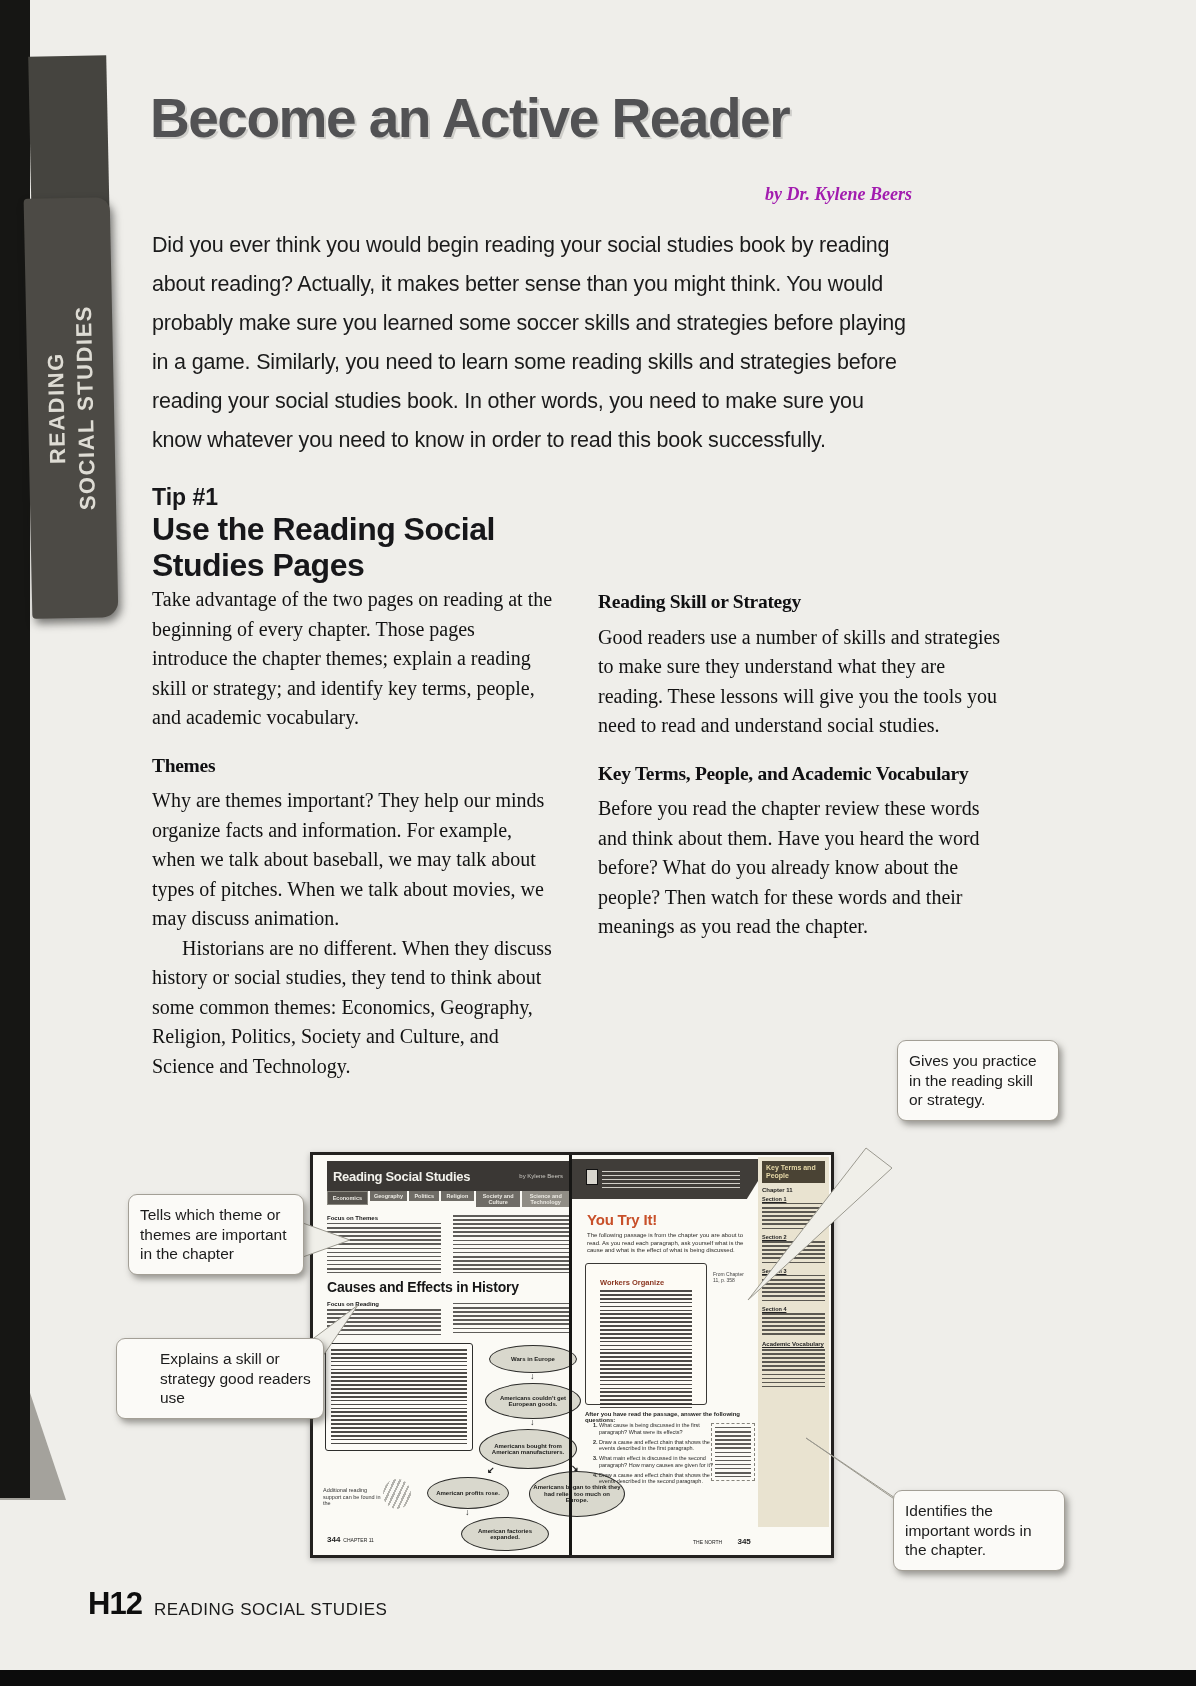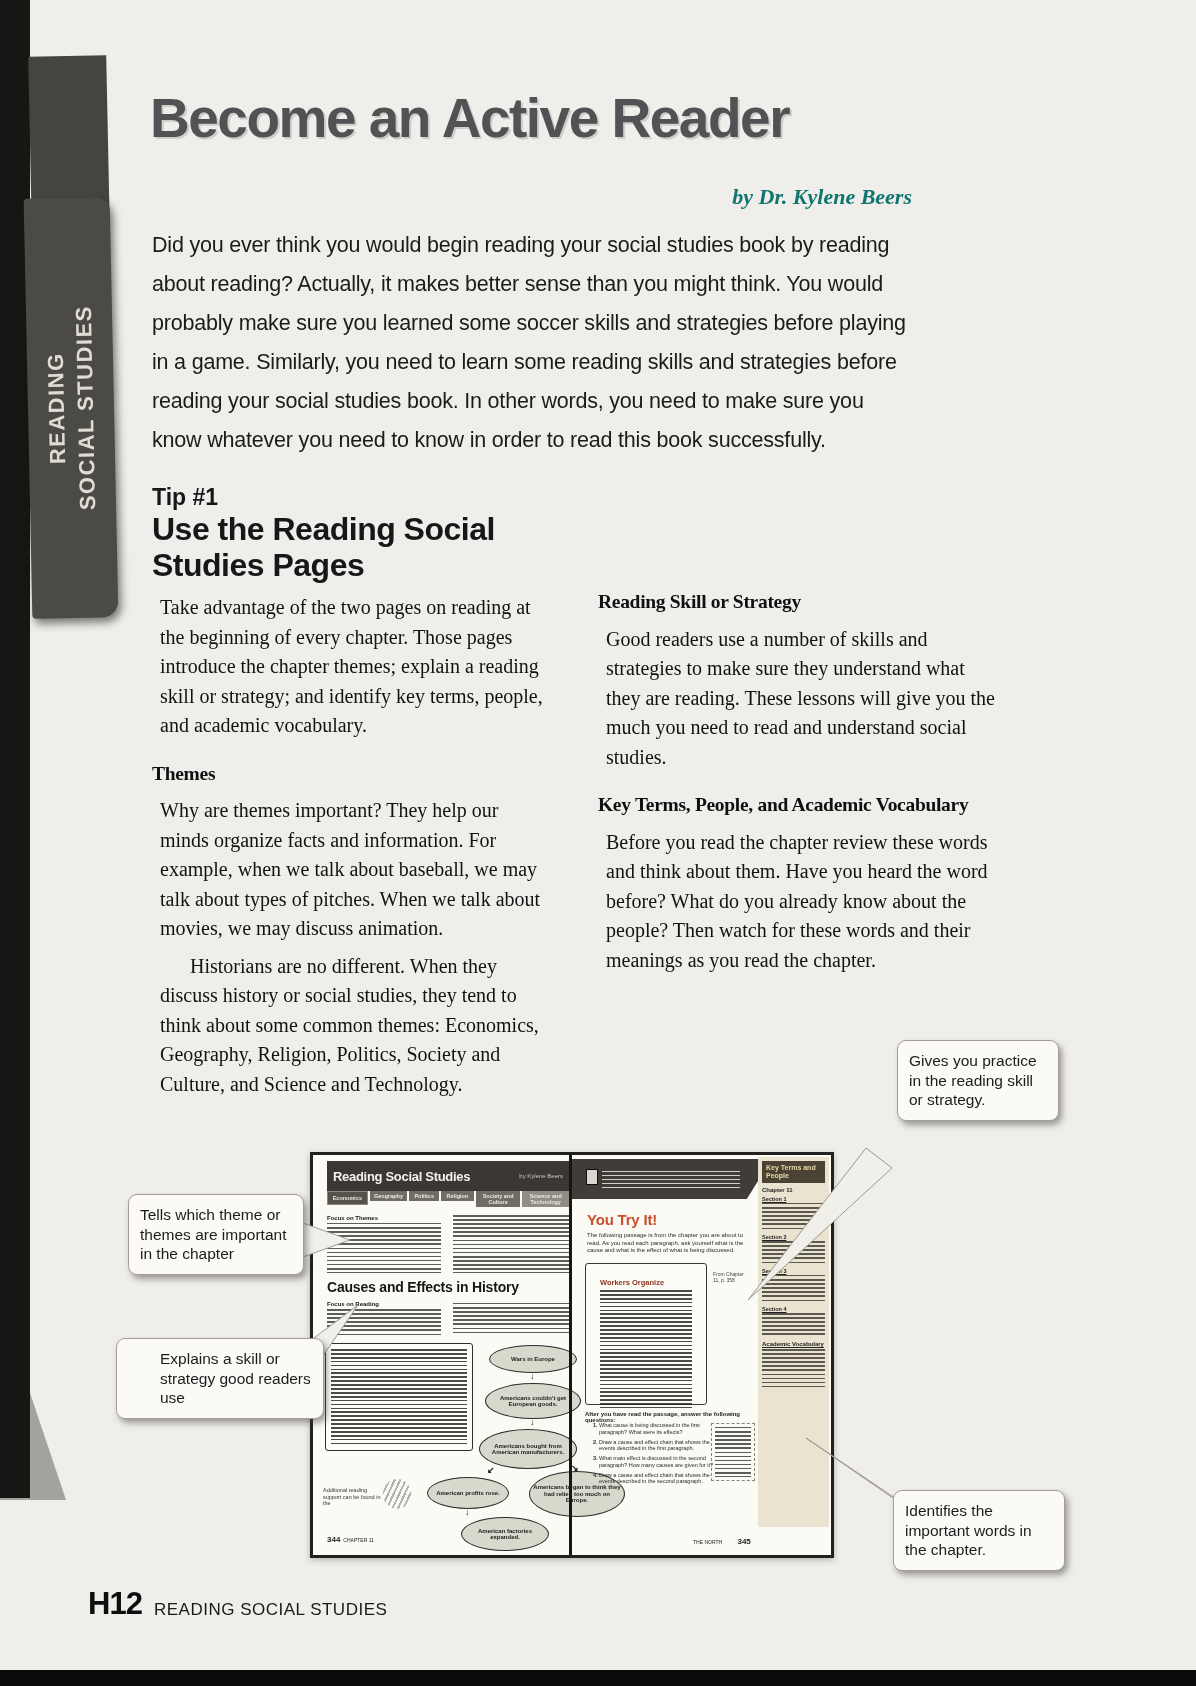--- a/index.html
+++ b/index.html
@@ -18,36 +18,36 @@
   .spine-rot{position:absolute;left:50%;top:50%;width:420px;height:86px;
              transform:translate(-50%,-50%) rotate(-90deg);
              display:flex;flex-direction:column;align-items:center;justify-content:center;gap:3px;}
   .spine-rot div{font-weight:bold;font-size:22px;letter-spacing:1.5px;color:#dedcd4;}
 
   
   .title{left:150px;top:86px;font-size:55px;font-weight:bold;letter-spacing:-1.5px;
          color:#525254;text-shadow:2px 2px 0 rgba(130,130,126,.3);}
   .byline{left:600px;top:184px;width:312px;text-align:right;
           font-family:"Liberation Serif",serif;font-style:italic;font-weight:bold;
-          font-size:22px;color:#0f766e;}
+          font-size:18px;color:#a21caf;}
   .intro{left:152px;top:226px;width:766px;font-size:21.5px;line-height:39px;
          letter-spacing:-.2px;color:#1b1b1b;}
 
   .tip-kicker{left:152px;top:484px;font-size:23px;font-weight:bold;color:#17171a;}
   .tip-heading{left:152px;top:511px;width:380px;font-size:32px;line-height:36px;
                font-weight:bold;letter-spacing:-.5px;color:#17171a;}
 
   
   .cols{left:152px;top:585px;width:856px;display:flex;gap:44px;}
   .col{font-family:"Liberation Serif",serif;font-size:20px;line-height:29.5px;color:#121212;}
   .col-l{width:402px;}.col-r{width:410px;}
   .col h3{font-family:Liberation Serif, serif;font-size:19.5px;letter-spacing:-.3px;
           margin:18px 0 6px;color:#101012;}
   .col h3.first{margin-top:2px;}
-  .col p{margin:8px;}
+  .col p{margin:0;}
   .indent{text-indent:30px;}
 
   
   .callout{position:absolute;background:#fbfaf7;border:1px solid #a39f96;border-radius:9px;
            box-shadow:3px 4px 6px rgba(70,68,62,.5);padding:10px 11px;
            font-size:15.5px;line-height:19.5px;color:#1c1c1c;}
   #co-themes{left:128px;top:1194px;width:152px;}
   #co-skill{left:116px;top:1338px;width:152px;padding-left:43px;}
   #co-practice{left:897px;top:1040px;width:138px;}
   #co-words{left:893px;top:1490px;width:148px;}
@@ -136,21 +136,21 @@
 
   <div class="abs cols">
     <div class="col col-l">
       <p>Take advantage of the two pages on reading at the beginning of every chapter. Those pages introduce the chapter themes; explain a reading skill or strategy; and identify key terms, people, and academic vocabulary.</p>
       <h3>Themes</h3>
       <p>Why are themes important? They help our minds organize facts and information. For example, when we talk about baseball, we may talk about types of pitches. When we talk about movies, we may discuss animation.</p>
       <p class="indent">Historians are no different. When they discuss history or social studies, they tend to think about some common themes: Economics, Geography, Religion, Politics, Society and Culture, and Science and Technology.</p>
     </div>
     <div class="col col-r">
       <h3 class="first">Reading Skill or Strategy</h3>
-      <p>Good readers use a number of skills and strategies to make sure they understand what they are reading. These lessons will give you the much you need to read and understand social studies.</p>
+      <p>Good readers use a number of skills and strategies to make sure they understand what they are reading. These lessons will give you the tools you need to read and understand social studies.</p>
       <h3>Key Terms, People, and Academic Vocabulary</h3>
       <p>Before you read the chapter review these words and think about them. Have you heard the word before? What do you already know about the people? Then watch for these words and their meanings as you read the chapter.</p>
     </div>
   </div>
 
   <div class="abs spread">
 
     <div class="abs sp-lheader">
       <span class="sp-ltitle">Reading Social Studies</span>
       <span class="sp-lby">by Kylene Beers</span>

